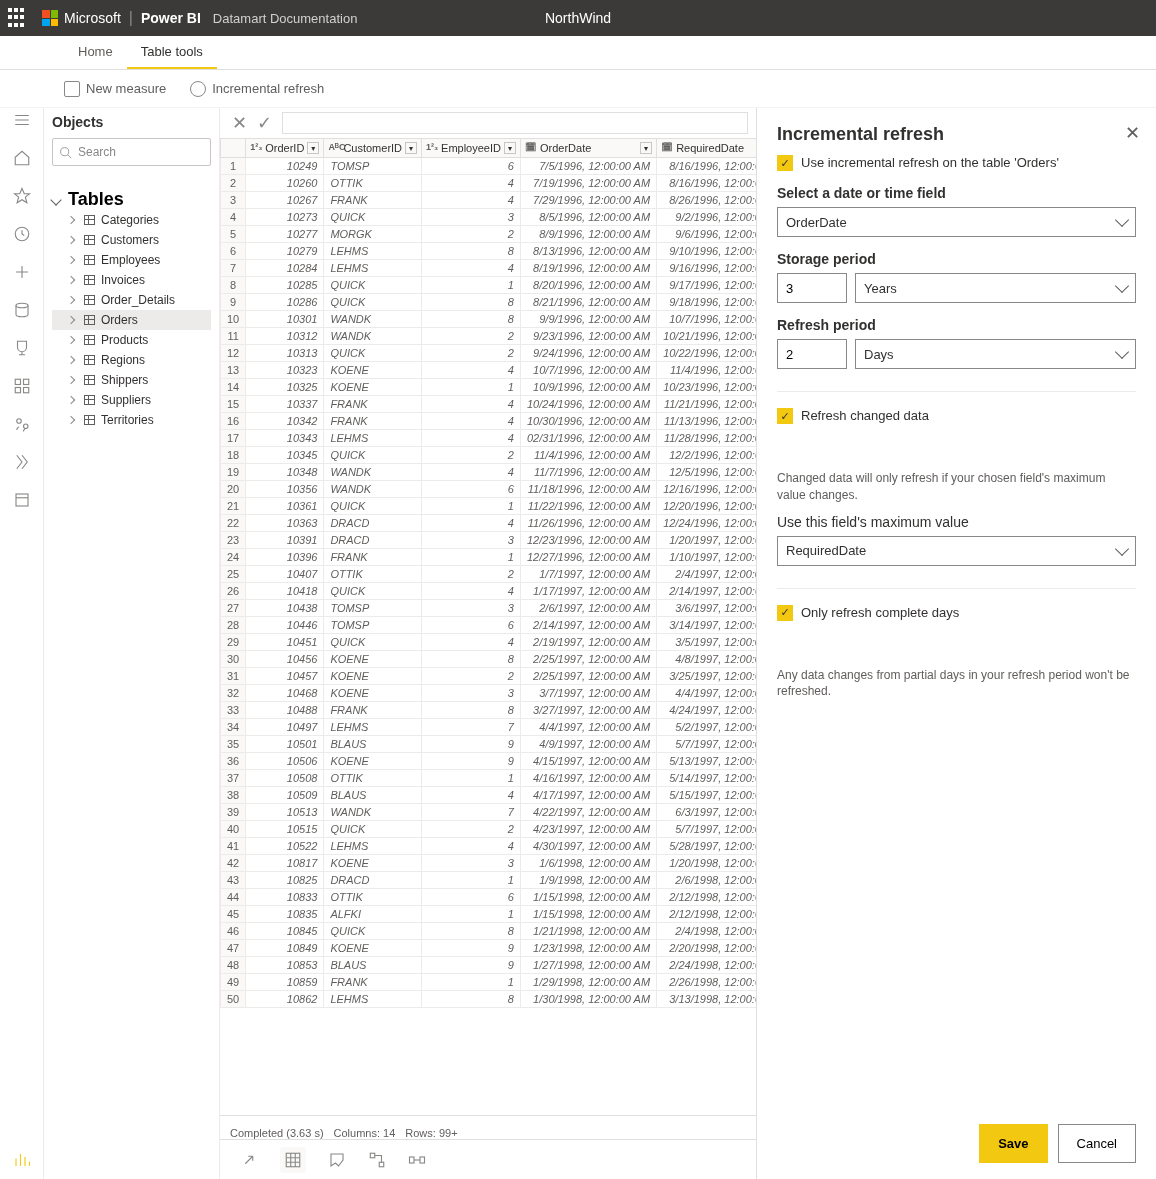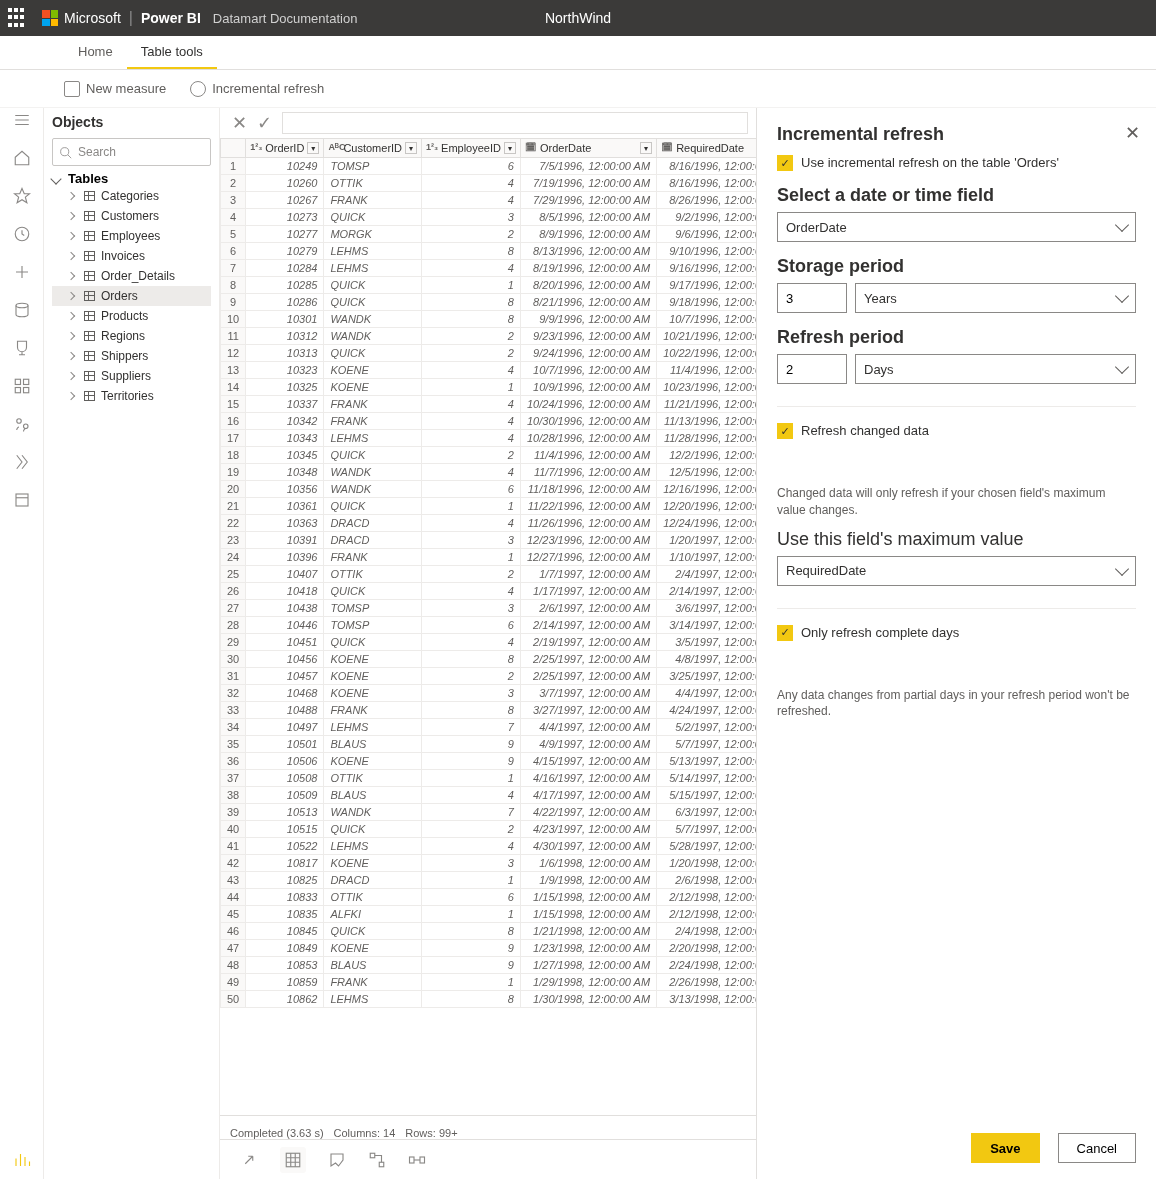--- a/index.html
+++ b/index.html
@@ -31,21 +31,21 @@
 .body { flex: 1; display: flex; min-height: 0; }
 .leftrail { width: 44px; border-right: 1px solid #edebe9; display: flex; flex-direction: column; align-items: center; padding-top: 3px; gap: 20px; }
 .rail-ico { width: 18px; height: 18px; color: #8a8886; cursor: pointer; }
 .rail-ico svg { width: 100%; height: 100%; stroke: currentColor; fill: none; stroke-width: 1.5; }
 .rail-ico.active { color: #f2c811; }
 
 .objects-pane { width: 176px; border-right: 1px solid #edebe9; padding: 6px 8px 8px 8px; }
 .objects-title { font-size: 14px; font-weight: 700; color: #323130; margin-bottom: 8px; }
 .search-box { display: flex; align-items: center; border: 1px solid #c8c6c4; border-radius: 2px; height: 28px; padding: 0 6px; font-size: 12px; color: #8a8886; }
 .search-box svg { width: 13px; height: 13px; margin-right: 6px; stroke: #8a8886; fill: none; }
-.tree-head { font-size: 13px; font-weight: 600; margin-top: 5px; display: flex; align-items: center; gap: 4px; cursor: pointer; }
+.tree-head { font-size: 18px; font-weight: 600; margin-top: 23px; display: flex; align-items: center; gap: 4px; cursor: pointer; }
 .chev { display: inline-block; width: 8px; height: 8px; border-right: 1.5px solid #605e5c; border-bottom: 1.5px solid #605e5c; transform: rotate(45deg); margin-right: 4px; }
 .chev.right { transform: rotate(-45deg); }
 .tree-item { display: flex; align-items: center; gap: 6px; font-size: 12px; color: #323130; padding: 3px 4px 3px 16px; cursor: pointer; }
 .tree-item .chev.right { width: 6px; height: 6px; border-color: #8a8886; }
 .tbl-ico { width: 11px; height: 10px; border: 1px solid #605e5c; background: linear-gradient(#605e5c,#605e5c) 0 3px/100% 1px no-repeat, linear-gradient(#605e5c,#605e5c) 3px 0/1px 100% no-repeat; }
 .tree-item.selected { background: #edebe9; }
 
 .grid-pane { flex: 1; display: flex; flex-direction: column; min-width: 0; }
 .grid-toolbar { height: 30px; display: flex; align-items: center; gap: 10px; padding-left: 12px; color: #8a8886; font-size: 18px; }
 .grid-toolbar .x { cursor: pointer; }
@@ -70,30 +70,30 @@
 .bot-ico svg { width: 100%; height: 100%; stroke: currentColor; fill: none; stroke-width: 1.5; }
 
 
 .panel { width: 400px; border-left: 1px solid #e1dfdd; padding: 16px 20px; font-size: 13px; color: #323130; position: relative; display: flex; flex-direction: column; }
 .panel h2 { font-size: 18px; font-weight: 600; margin-bottom: 10px; }
 .close-x { position: absolute; top: 14px; right: 16px; font-size: 18px; color: #605e5c; cursor: pointer; }
 .panel-desc { font-size: 12px; color: #605e5c; line-height: 1.4; margin-bottom: 14px; }
 .panel-desc a { color: #0078d4; text-decoration: underline; cursor: pointer; }
 .check-row { display: flex; align-items: flex-start; gap: 8px; font-size: 13px; margin-bottom: 14px; }
 .chk { width: 16px; height: 16px; background: #f2c811; display: inline-flex; align-items: center; justify-content: center; color: #323130; font-size: 11px; flex-shrink: 0; }
-.field-label { font-size: 18px; font-weight: 600; margin-bottom: 6px; }
+.field-label { font-size: 14px; font-weight: 600; margin-bottom: 6px; }
 .sel { height: 30px; border: 1px solid #8a8886; display: flex; align-items: center; padding: 0 8px; font-size: 13px; justify-content: space-between; cursor: pointer; margin-bottom: 14px; }
 .dd-ico { width: 10px; height: 10px; border-right: 1.5px solid #605e5c; border-bottom: 1.5px solid #605e5c; transform: rotate(45deg); margin-top: -4px; }
 .period-row { display: flex; gap: 8px; margin-bottom: 14px; }
 .num-in { width: 70px; height: 30px; border: 1px solid #8a8886; padding: 0 8px; font-size: 13px; }
 .sel.inline { flex: 1; margin-bottom: 0; }
 .hr { border: none; border-top: 1px solid #edebe9; margin: 8px 0 16px 0; }
 .help-text { font-size: 12px; color: #605e5c; line-height: 1.4; margin-bottom: 10px; margin-top: 32px; }
 .panel-footer { margin-top: auto; display: flex; gap: 10px; justify-content: flex-end; padding-top: 16px; }
-.btn { height: 30px; padding: 0 18px; font-size: 13px; border: 1px solid #8a8886; background: #fff; cursor: pointer; margin-left: 8px; }
+.btn { height: 39px; padding: 0 18px; font-size: 13px; border: 1px solid #8a8886; background: #fff; cursor: pointer; }
 .btn.primary { background: #f2c811; border-color: #f2c811; font-weight: 600; }
 </style>
 </head>
 <body>
 
 <div class="topbar">
   <div class="waffle">
       <span></span>
       <span></span>
       <span></span>
@@ -426,21 +426,21 @@
               <td>FRANK</td>
               <td class="c-emp">4</td>
               <td class="c-date">10/30/1996, 12:00:00 AM</td>
               <td class="c-date">11/13/1996, 12:00:00 AM</td>
             </tr>
             <tr>
               <td class="rownum">17</td>
               <td class="c-order">10343</td>
               <td>LEHMS</td>
               <td class="c-emp">4</td>
-              <td class="c-date">10/28/1996, 12:00:00 AM</td>
+              <td class="c-date">02/31/1996, 12:00:00 AM</td>
               <td class="c-date">11/28/1996, 12:00:00 AM</td>
             </tr>
             <tr>
               <td class="rownum">18</td>
               <td class="c-order">10345</td>
               <td>QUICK</td>
               <td class="c-emp">2</td>
               <td class="c-date">11/4/1996, 12:00:00 AM</td>
               <td class="c-date">12/2/1996, 12:00:00 AM</td>
             </tr>

